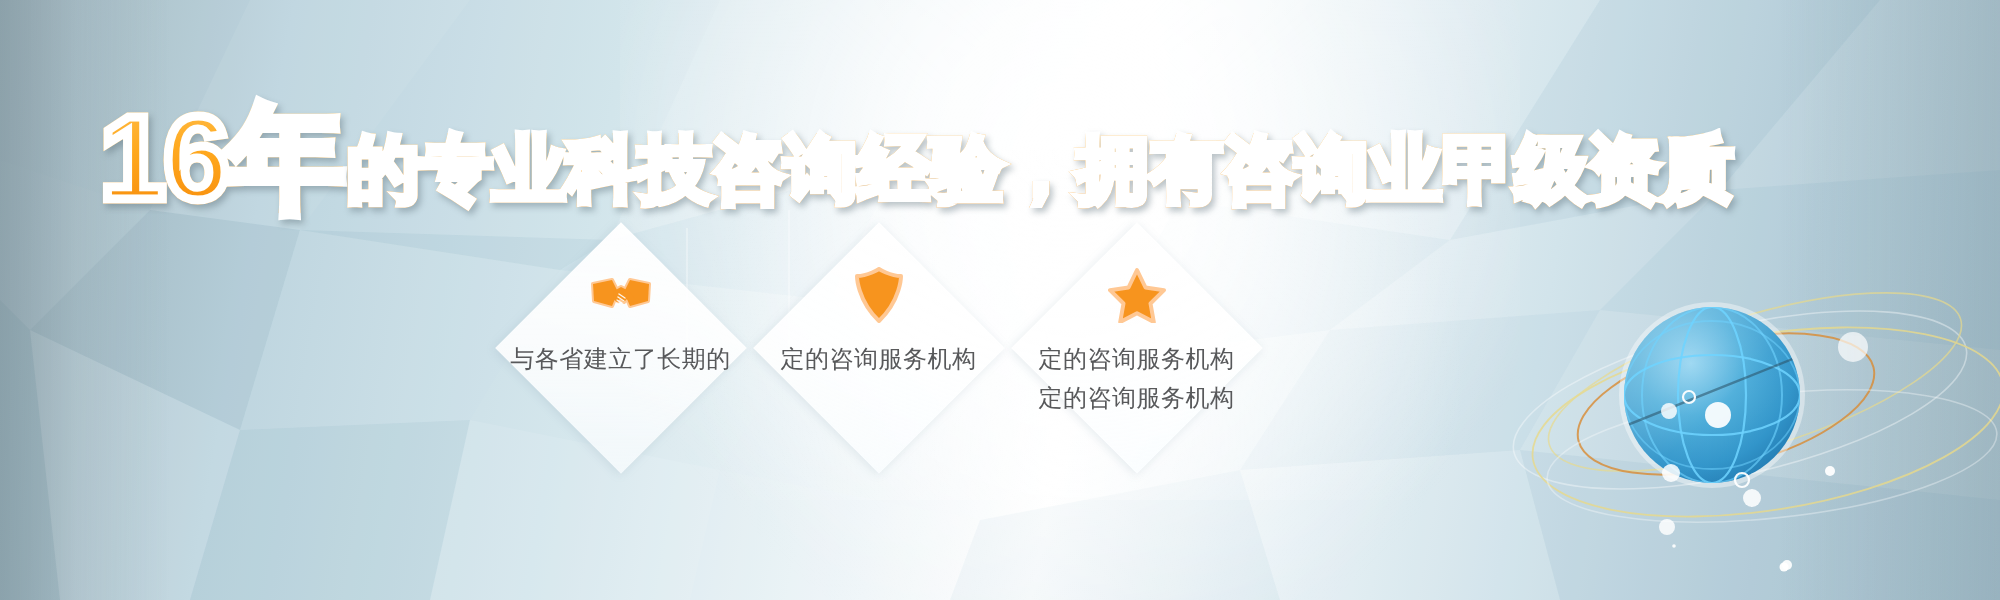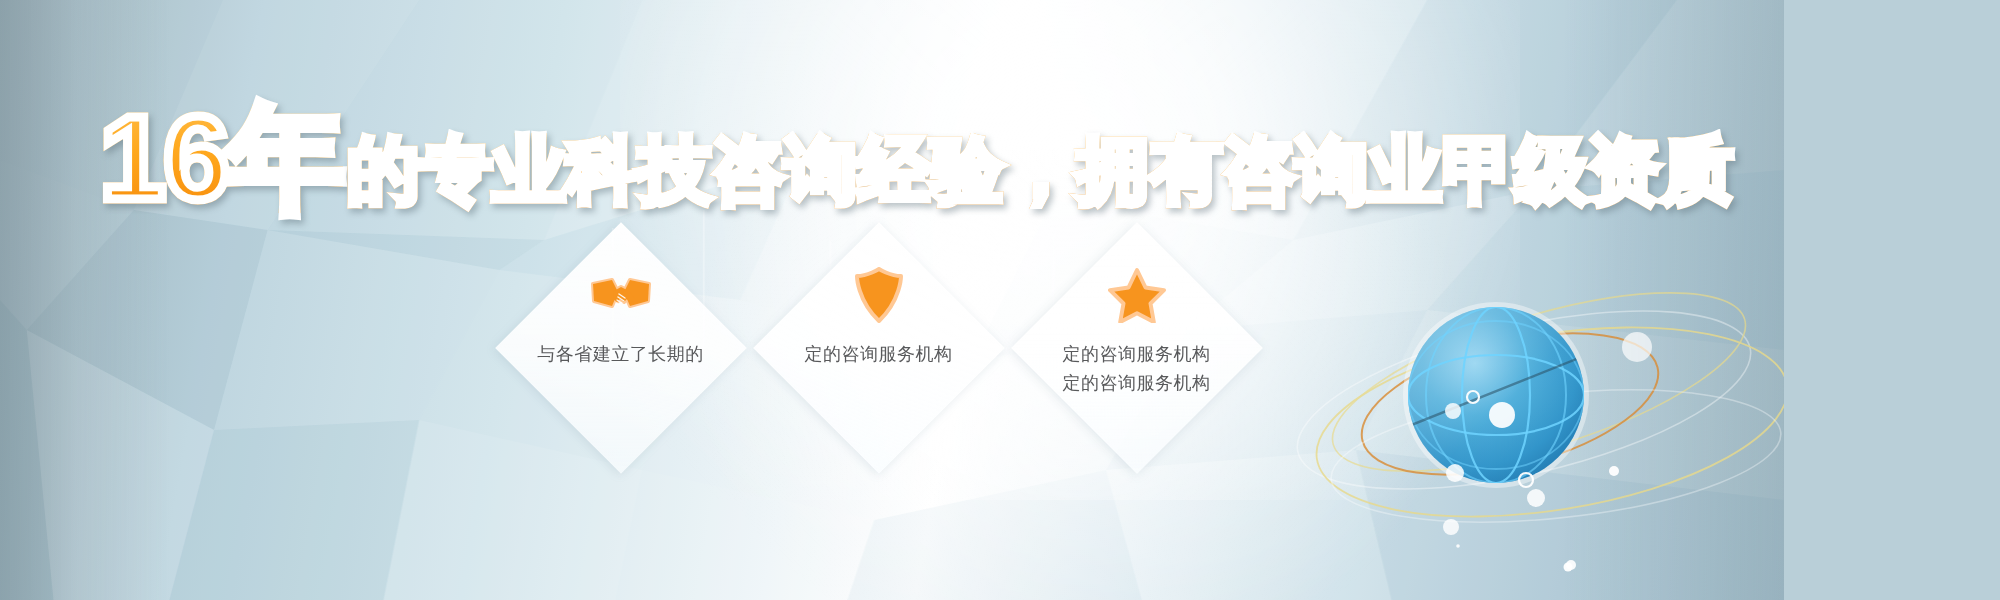--- a/index.html
+++ b/index.html
@@ -5,21 +5,21 @@
 <style>
   * { margin:0; padding:0; box-sizing:border-box; }
   html,body { width:2000px; height:600px; overflow:hidden; }
   body {
     font-family:"Liberation Sans","DejaVu Sans",sans-serif;
     background:#b9cfd8;
   }
 
   .banner {
     position:relative;
-    width:1784px;
+    width:2000px;
     height:600px;
     overflow:hidden;
     background:
       linear-gradient(100deg,#9fb4bc 0%, #b9d2dd 14%, #cfe3ea 30%, #eef5f8 46%, #ffffff 54%, #e9f2f6 64%, #cfe2ea 76%, #b7cfda 88%, #a8c2cd 100%);
   }
 
   
   .poly { position:absolute; inset:0; width:100%; height:100%; }
 
   
@@ -79,20 +79,21 @@
     margin-left:4px;
     padding-bottom:5px;
     color:#f7941e;
     background:linear-gradient(180deg,#ffb43a 0%,#ffa21c 45%,#f5890a 100%);
     -webkit-background-clip:text;
     background-clip:text;
     -webkit-text-fill-color:transparent;
     paint-order:stroke fill;
     -webkit-text-stroke:7px #ffffff;
     filter:drop-shadow(3px 4px 3px rgba(90,110,120,0.40));
+    font-family:Liberation Serif, serif;
   }
 
   
   .cards {
     position:absolute;
     left:497px; top:224px;
     display:flex;
     z-index:5;
   }
   .card {
@@ -124,21 +125,21 @@
     padding-top:42px;
   }
   .card-icon {
     width:62px; height:58px;
     display:flex; align-items:center; justify-content:center;
     margin-bottom:16px;
   }
   .card-icon svg { display:block; }
   .card-text {
     text-align:center;
-    font-size:18px;
+    font-size:24px;
     line-height:1.62;
     color:#58595b;
     letter-spacing:0.5px;
     font-family:"Liberation Sans","DejaVu Sans",sans-serif;
   }
   .card-text .tl { display:block; }
 
   
   .globe-wrap {
     position:absolute;

